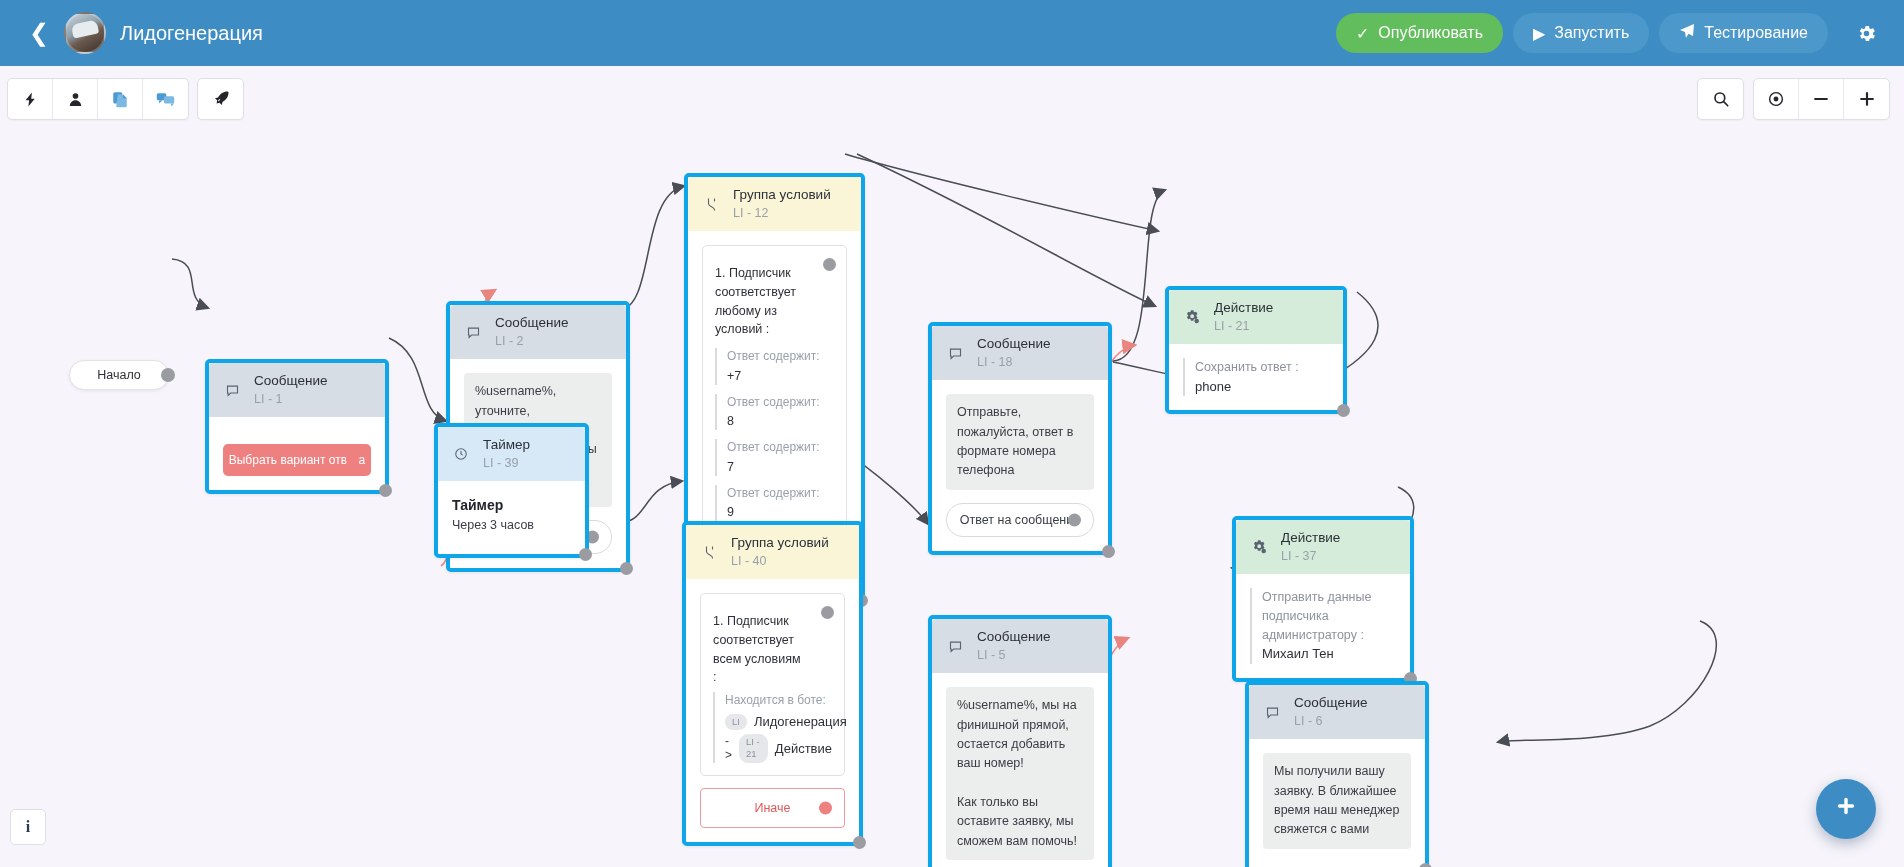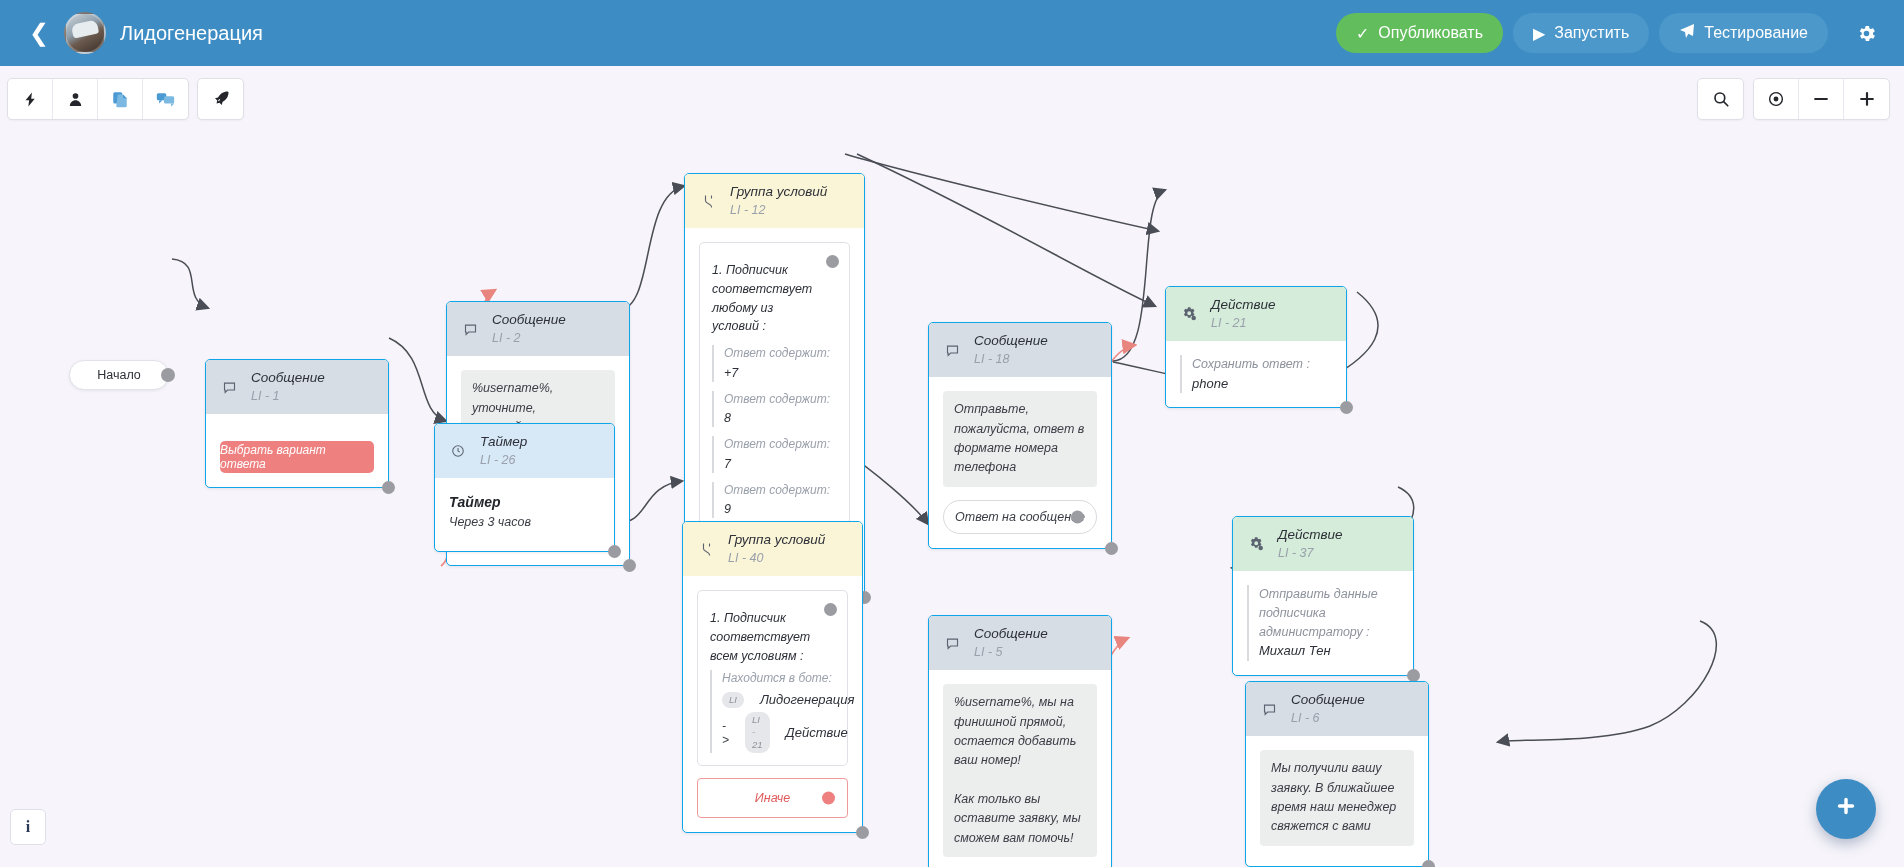--- a/index.html
+++ b/index.html
@@ -77,25 +77,24 @@
   .tcell svg { display: block; }
 
   
   .canvas { position: absolute; inset: 66px 0 0 0; overflow: hidden; }
   #wires { position: absolute; left: 0; top: 0; width: 1904px; height: 801px; }
 
   
   .node {
     position: absolute;
     background: #fff;
-    border: 1px solid #0ea5e9;
+    border: 4px solid #0ea5e9;
     border-radius: 5px;
     box-shadow: 0 1px 3px rgba(30,30,60,.09);
     z-index: 10;
-    font-style: italic;
   }
   .nhead {
     display: flex; align-items: center; gap: 13px;
     padding: 10px 14px; border-radius: 4px 4px 0 0;
   }
   .nhead .nico { width: 18px; display:flex; align-items:center; justify-content:center; color:#5c6370; flex:none;}
   .ntitle { font-size: 13.5px; color: #2d3038; line-height: 1.25; }
   .nsub { font-size: 12.5px; color: #9aa0ab; line-height: 1.3; margin-top: 1px; }
   .h-msg  { background: #d7dde4; }
   .h-cond { background: #fbf5d8; }
@@ -139,21 +138,21 @@
   .cond-card {
     border: 1px solid #e0e1e6; border-radius: 5px;
     padding: 18px 12px 12px; position: relative;
   }
   .cond-title { font-size: 12.5px; color: #2d3038; line-height: 1.5; padding-right: 26px; }
   .cond-item { margin-top: 9px; padding-left: 10px; border-left: 2px solid #d9dade; }
   .cond-label { font-size: 12px; color: #9aa0ab; line-height: 1.45; }
   .cond-val { font-size: 12.5px; color: #2d3038; line-height: 1.45; margin-top: 1px; }
   .cond-port { position:absolute; right:10px; top:12px; width:13px; height:13px; border-radius:50%; background:#9a9ca2; }
 
-  .botline { display:flex; align-items:center; gap:16px; margin-top: 4px; font-size: 13px; color:#2d3038;}
+  .botline { display:flex; align-items:center; gap:7px; margin-top: 4px; font-size: 13px; color:#2d3038;}
   .chip {
     background:#e6e7ea; color:#8d929c; border-radius: 9px;
     font-size: 9.5px; padding: 2px 7px; line-height: 1.3;
   }
   .arrowtxt { font-size: 12px; color:#3a3d45; }
 
   .act-item { padding-left: 10px; border-left: 2px solid #d9dade; }
   .act-label { font-size: 12.5px; color: #8d929c; line-height: 1.5; }
   .act-val { font-size: 13px; color: #2d3038; line-height: 1.5; }
 
@@ -484,31 +483,31 @@
     </div>
     <div class="nbody">
       <div class="act-item">
         <div class="act-label">Отправить данные подписчика администратору :</div>
         <div class="act-val">Михаил Тен</div>
       </div>
     </div>
     <span class="port out"></span>
   </div>
 
-  <div class="node" style="left:434px; top:357px; width:181px;">
+  <div class="node" style="left:434px; top:357px; width:155px;">
     <div class="nhead h-tmr">
       <span class="nico">
         <svg width="14" height="14" viewBox="0 0 24 24" fill="none" stroke="#5c6370" stroke-width="1.8">
             <circle cx="12" cy="12" r="9"></circle>
             <path d="M12 7v5l3 2"></path>
           </svg>
       </span>
       <div>
         <div class="ntitle">Таймер</div>
-        <div class="nsub">LI - 26</div>
+        <div class="nsub">LI - 39</div>
       </div>
     </div>
     <div class="nbody" style="padding:16px 14px 22px;">
       <div class="tmr-name">Таймер</div>
       <div class="tmr-val">Через 3 часов</div>
     </div>
     <span class="port out"></span>
   </div>
 
   <div class="node" style="left:682px; top:455px; width:181px;">

